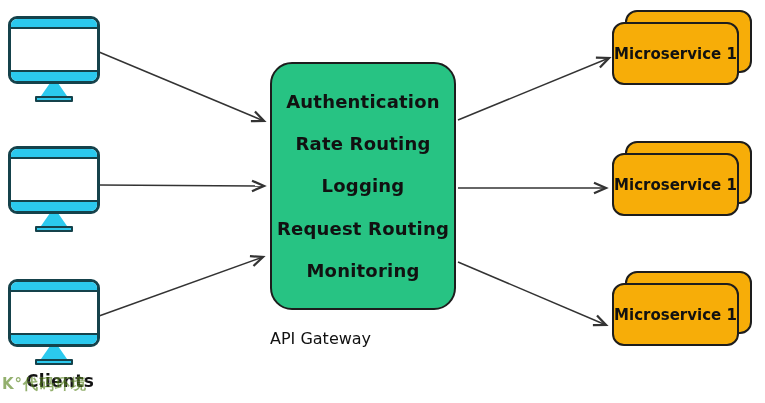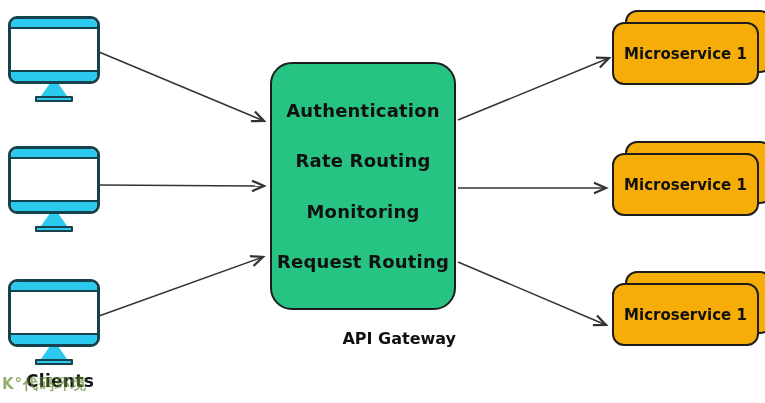--- a/index.html
+++ b/index.html
@@ -29,30 +29,30 @@
   .m3{left:8px;top:279px;}
   
   .gateway{
     position:absolute;left:270px;top:62px;width:186px;height:248px;box-sizing:border-box;
     background:#27c383;border:2.5px solid #1d1d1d;border-radius:22px;
     display:flex;flex-direction:column;justify-content:space-evenly;align-items:center;
     padding:6px 0;
   }
   .gw-item{font-size:18px;font-weight:600;letter-spacing:.2px;white-space:nowrap;}
   .gw-label{
-    position:absolute;left:270px;top:329px;width:186px;text-align:right;
-    font-size:16px;font-weight:700;
+    position:absolute;left:270px;top:329px;width:186px;text-align:left;
+    font-size:16px;font-weight:400;
   }
   
   .stack{position:absolute;width:141px;height:75px;}
   .s1{left:612px;top:10px;}
   .s2{left:612px;top:141px;}
   .s3{left:612px;top:271px;}
   .card{
-    position:absolute;box-sizing:border-box;width:147px;height:63px;
+    position:absolute;box-sizing:border-box;width:127px;height:63px;
     background:#f7ad08;border:2.5px solid #1d1d1d;border-radius:12px;
   }
   .card.back{left:13px;top:0;}
   .card.front{left:0;top:12px;display:flex;align-items:center;justify-content:center;}
   .card.front span{font-size:15px;font-weight:700;white-space:nowrap;}
   
   .clients-label{
     position:absolute;left:26px;top:371px;font-size:17px;font-weight:700;letter-spacing:.3px;
   }
   .watermark{
@@ -112,22 +112,23 @@
     <div class="stand-base"></div>
   </div>
 
   <div class="clients-label">Clients</div>
 
   <div class="watermark">K°代码环境</div>
 
   <div class="gateway">
     <div class="gw-item">Authentication</div>
     <div class="gw-item">Rate Routing</div>
+    <div class="gw-item">Logging</div>
+    <div class="gw-item">Request Routing</div>
     <div class="gw-item">Monitoring</div>
-    <div class="gw-item">Request Routing</div>
   </div>
   <div class="gw-label">API Gateway</div>
 
   <div class="stack s1">
     <div class="card back"></div>
     <div class="card front">
       <span>Microservice 1</span>
     </div>
   </div>
 

